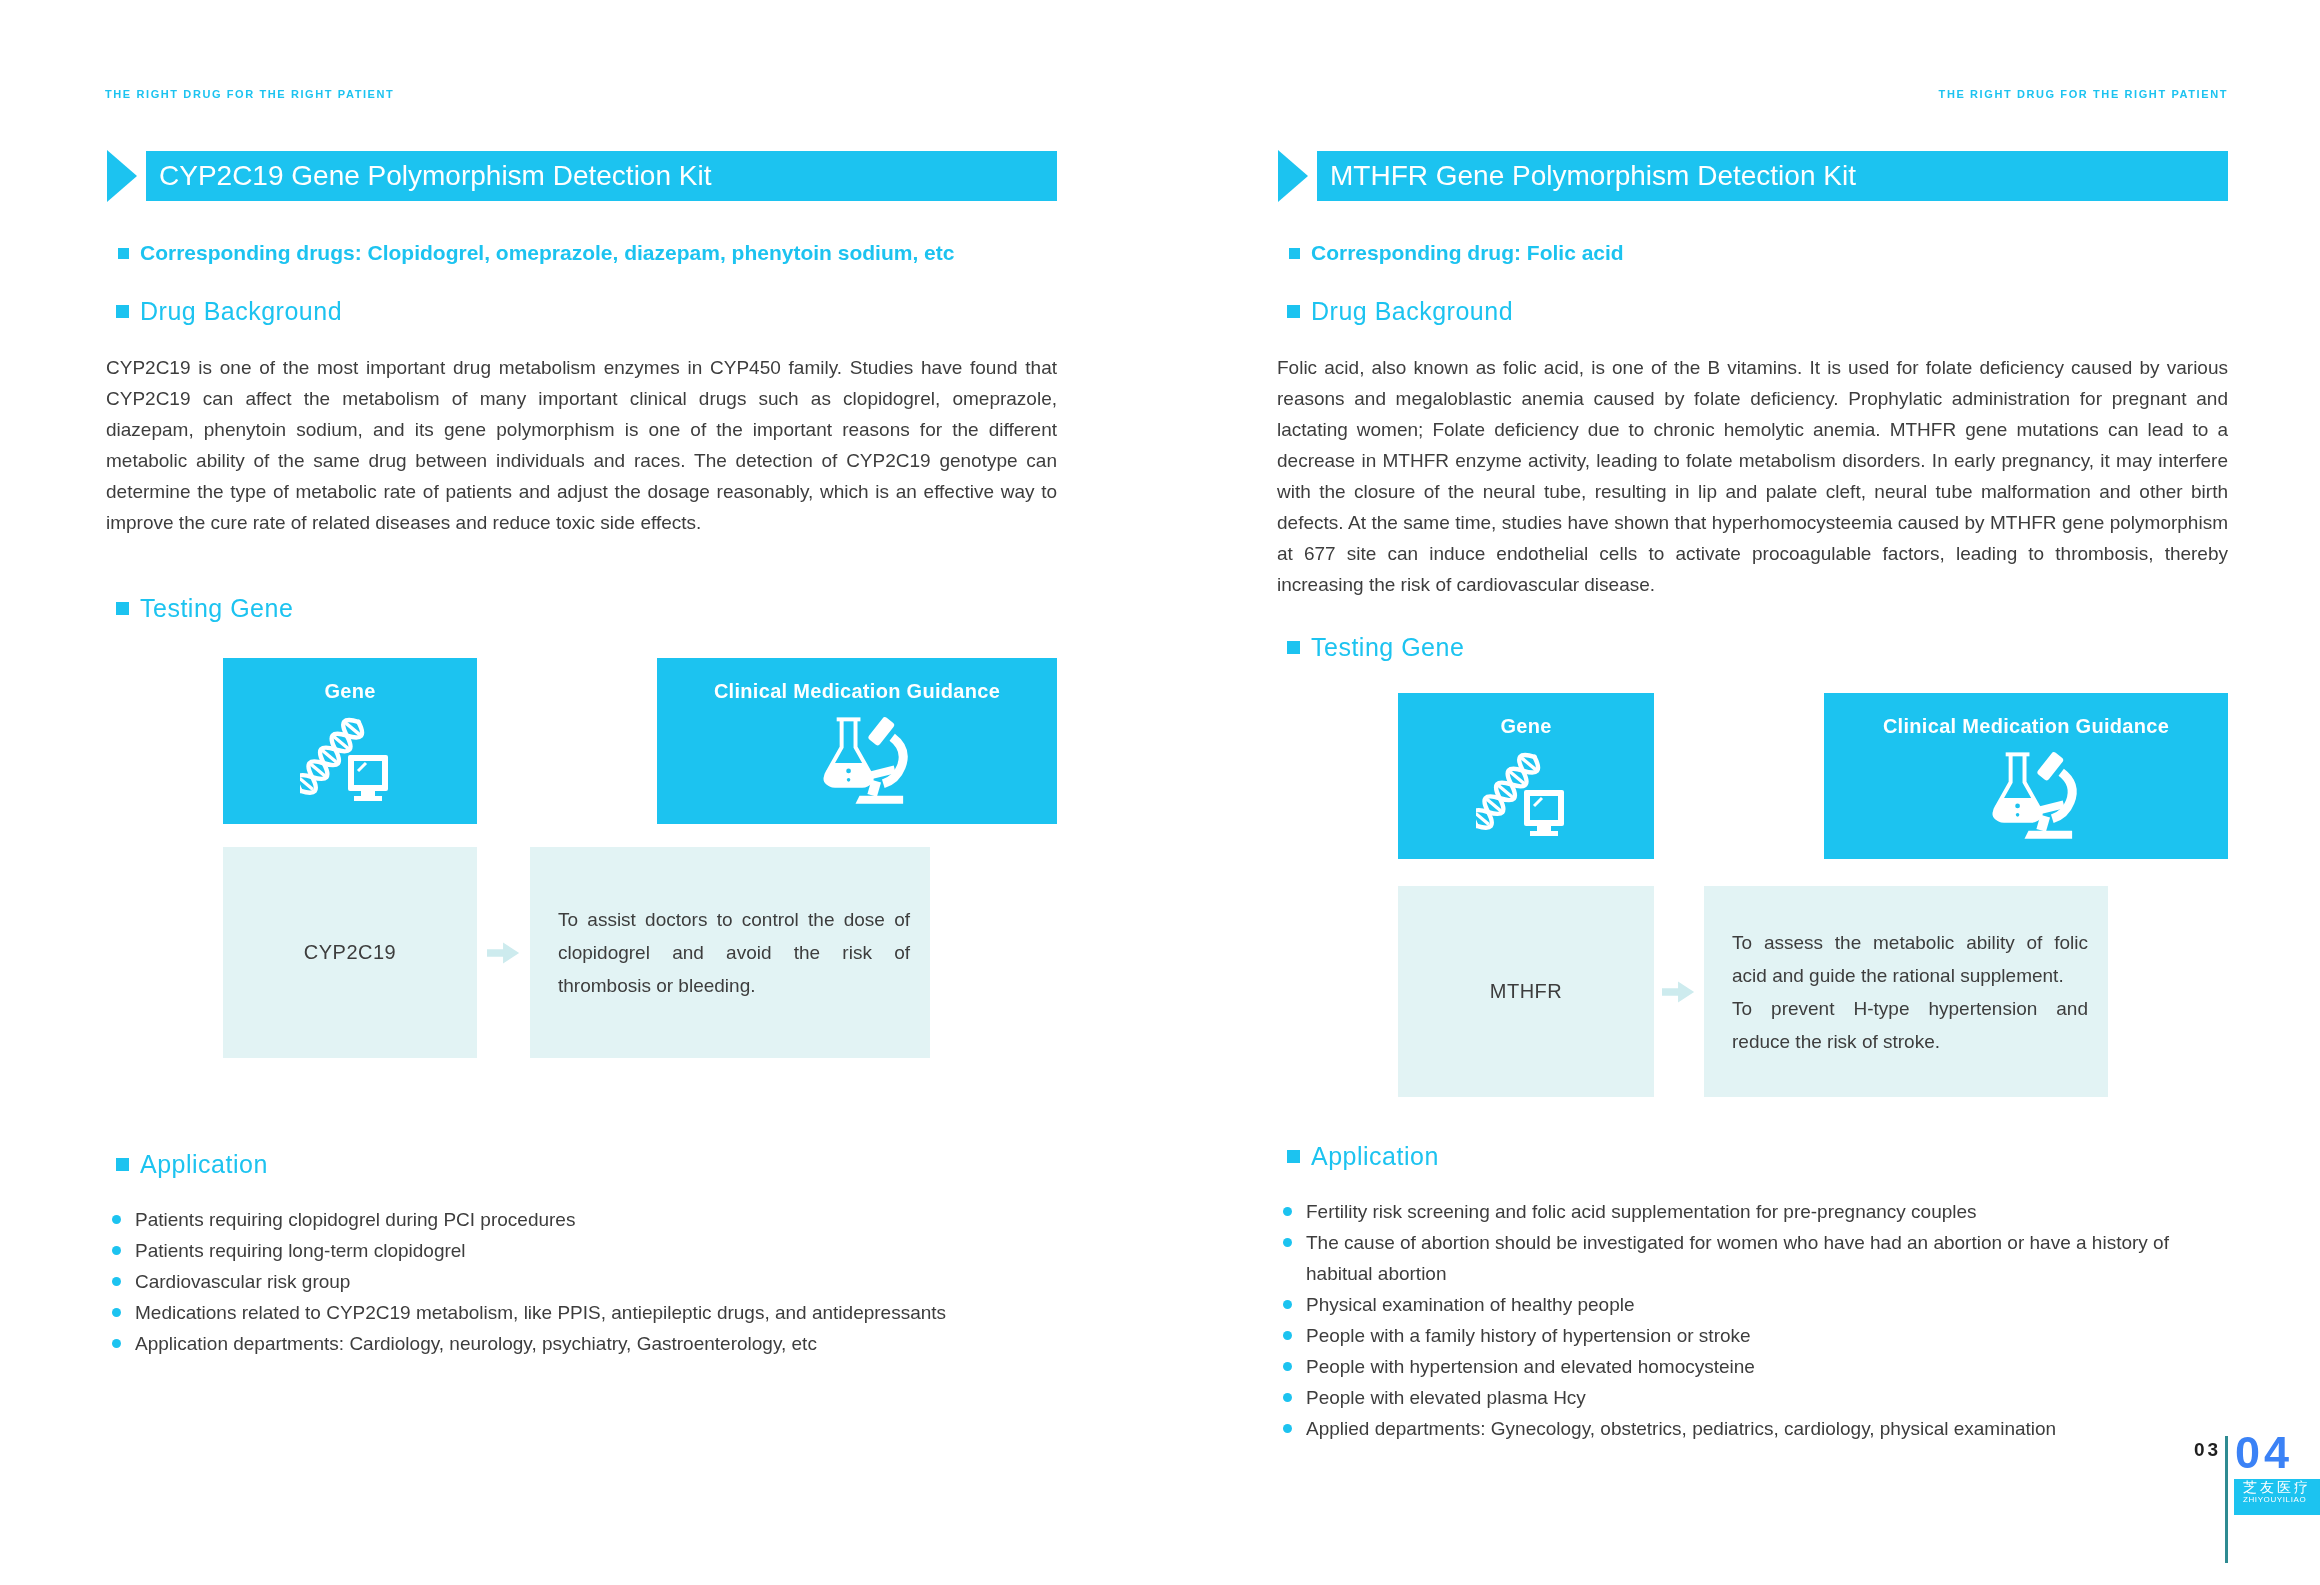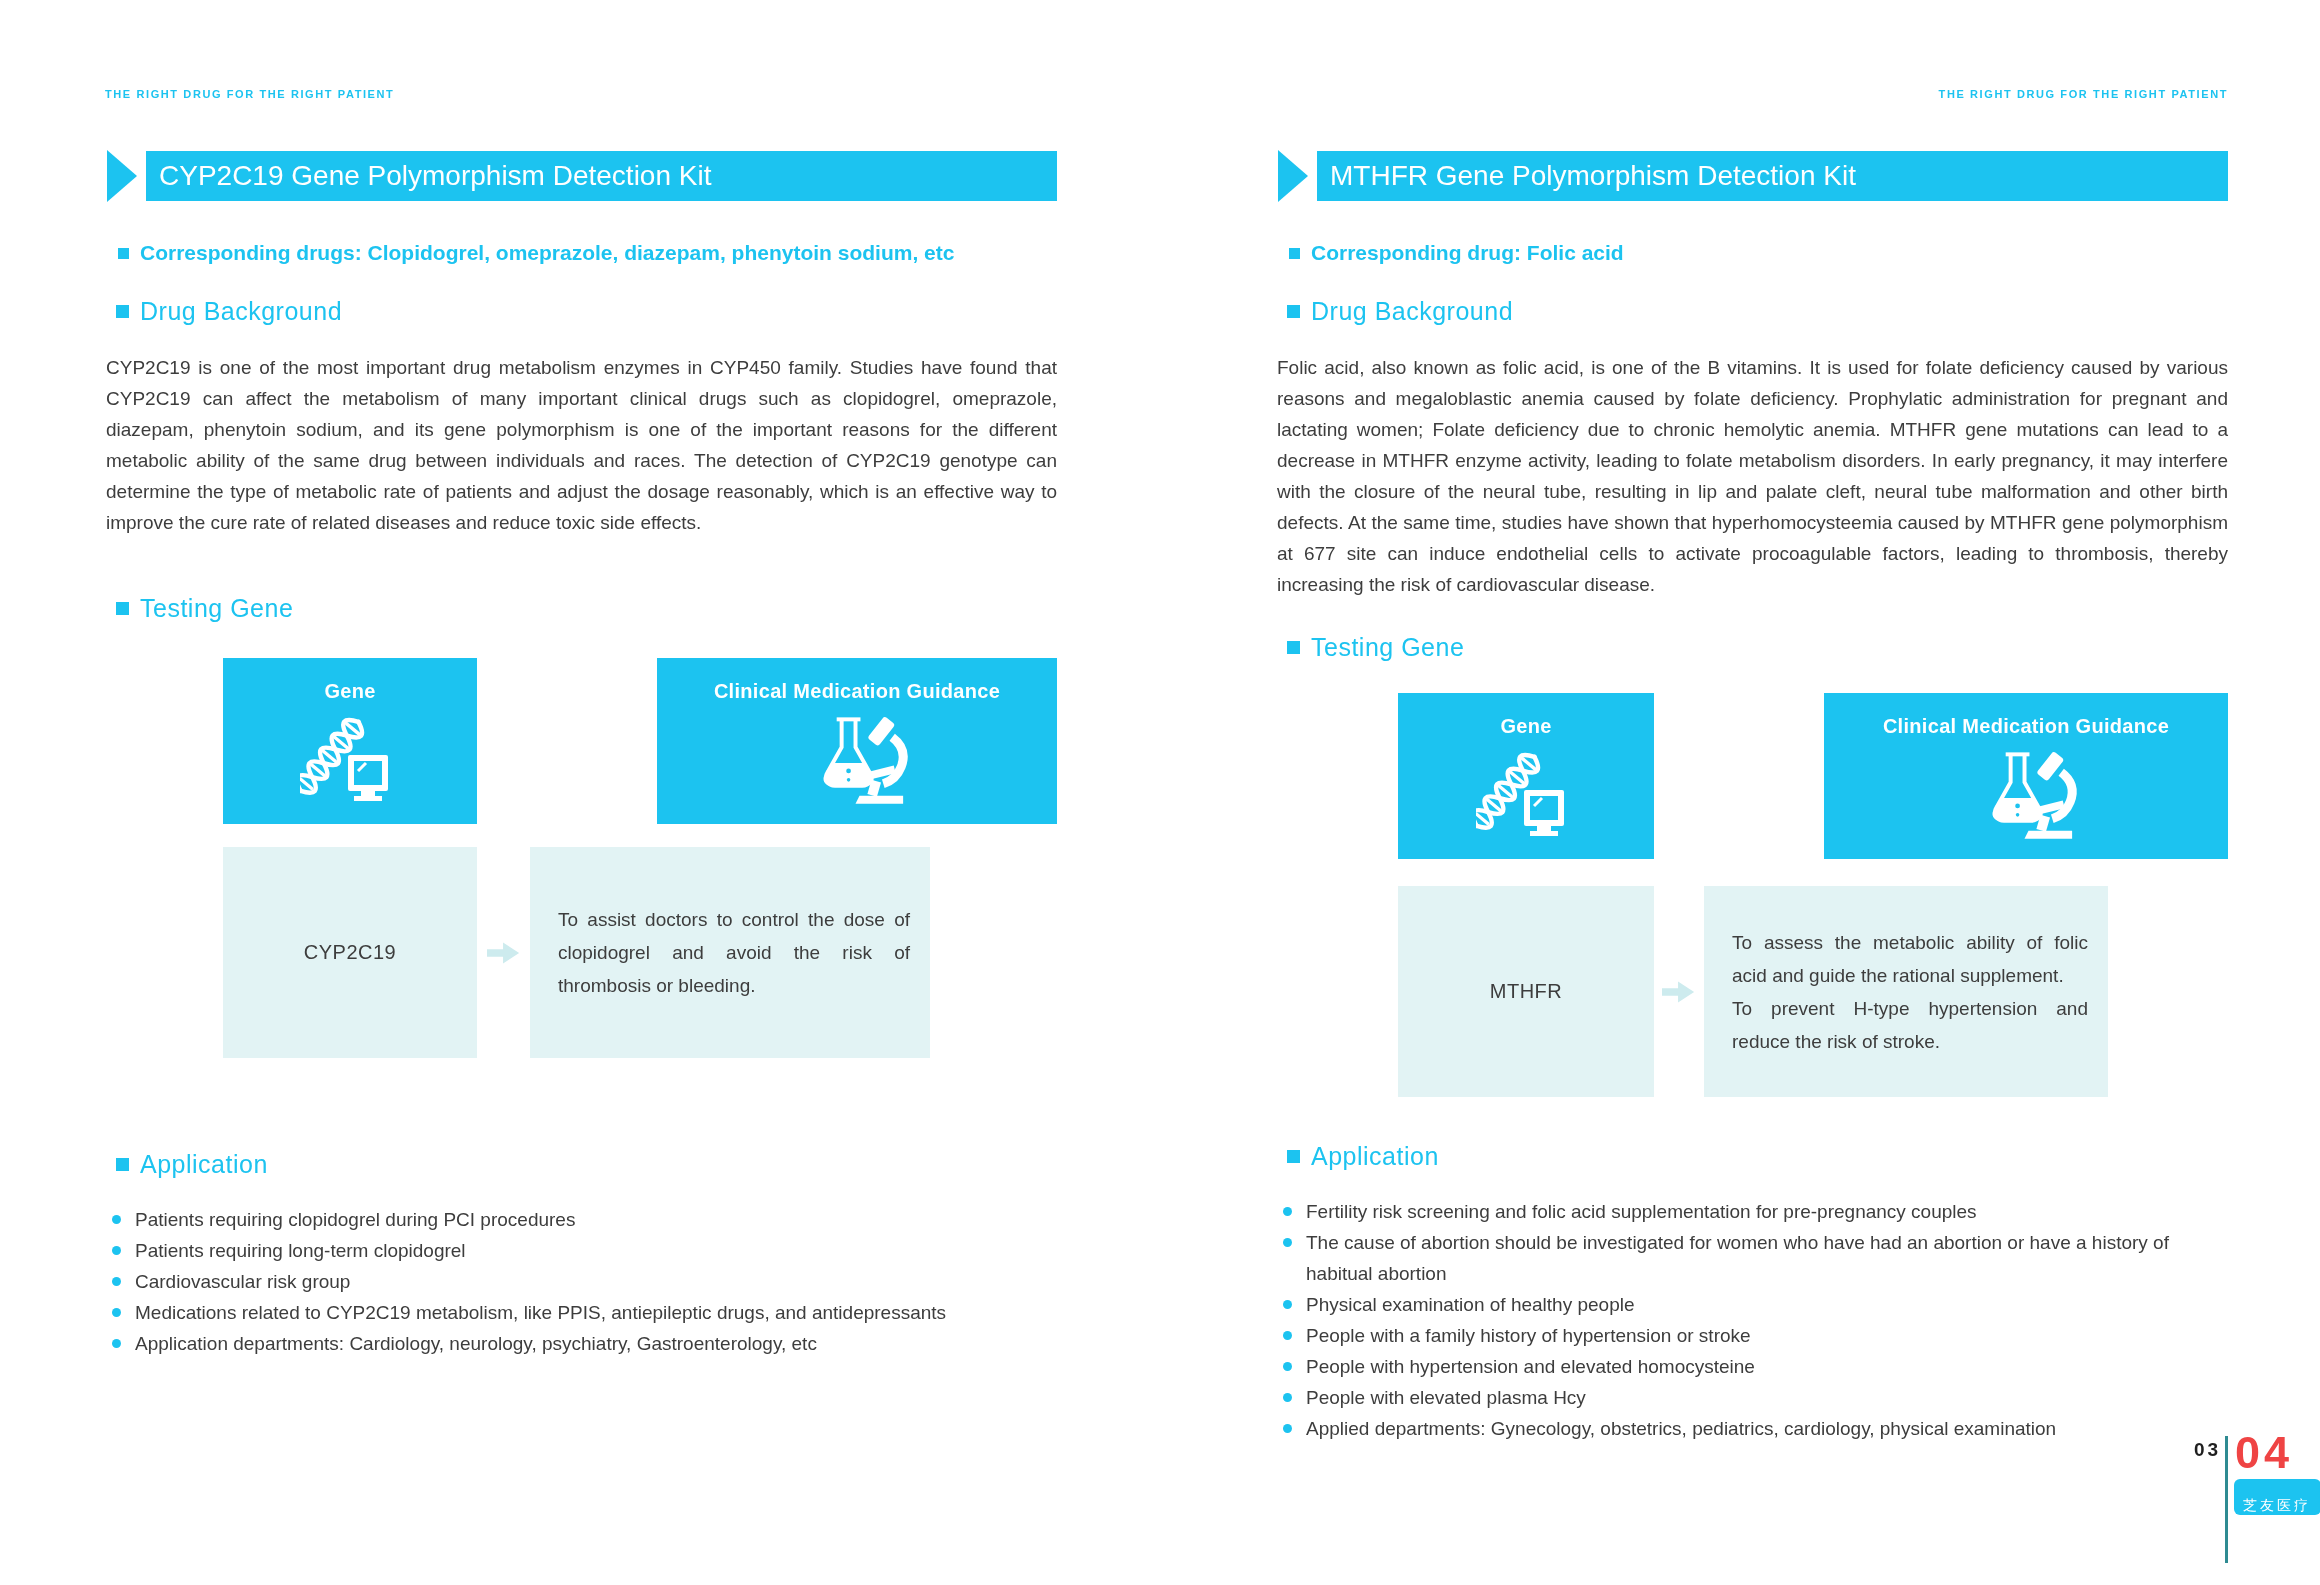--- a/index.html
+++ b/index.html
@@ -57,22 +57,22 @@
   .cyan-box .box-icon{display:block;margin:8px auto 0;}
   .gene-name-cell{display:flex;align-items:center;justify-content:center;color:var(--body-text);font-size:20px;letter-spacing:0.5px;}
   .guid-text-cell{display:flex;flex-direction:column;justify-content:center;box-sizing:border-box;padding:0 20px 0 28px;color:var(--body-text);font-size:19px;line-height:33px;text-align:justify;}
 
   .bullets{list-style:none;margin-top:25px;padding-left:6px;}
   .bullets li{position:relative;padding-left:23px;font-size:19px;line-height:31px;color:var(--body-text);}
   .bullets li::before{content:'';position:absolute;left:0;top:11px;width:9px;height:9px;border-radius:50%;background:var(--accent);}
 
   .pg-small{position:absolute;left:2194px;top:1439px;font-size:19px;font-weight:bold;letter-spacing:3px;color:#1f1f1f;}
   .pg-line{position:absolute;left:2225px;top:1436px;width:3px;height:127px;background:var(--footer-line);}
-  .pg-big{position:absolute;left:2235px;top:1427px;font-size:45px;font-weight:bold;color:#ef4444;letter-spacing:4px;}
-  .logo-box{position:absolute;left:2234px;top:1479px;width:87px;height:36px;background:var(--accent);color:#fff;padding-left:9px;padding-top:18px;box-sizing:border-box;overflow:hidden;border-radius:6px;}
+  .pg-big{position:absolute;left:2235px;top:1427px;font-size:45px;font-weight:bold;color:#3b82f6;letter-spacing:4px;}
+  .logo-box{position:absolute;left:2234px;top:1479px;width:87px;height:36px;background:var(--accent);color:#fff;padding-left:9px;padding-top:0;box-sizing:border-box;overflow:hidden;}
   .logo-cn{font-size:14px;letter-spacing:3px;line-height:16px;}
   .logo-en{font-size:8px;letter-spacing:0.6px;line-height:10px;}
 </style>
 </head>
 <body>
 
 <div class="sheet">
 
   <div class="tagline tl-left">THE RIGHT DRUG FOR THE RIGHT PATIENT</div>
   <div class="tagline tl-right">THE RIGHT DRUG FOR THE RIGHT PATIENT</div>

